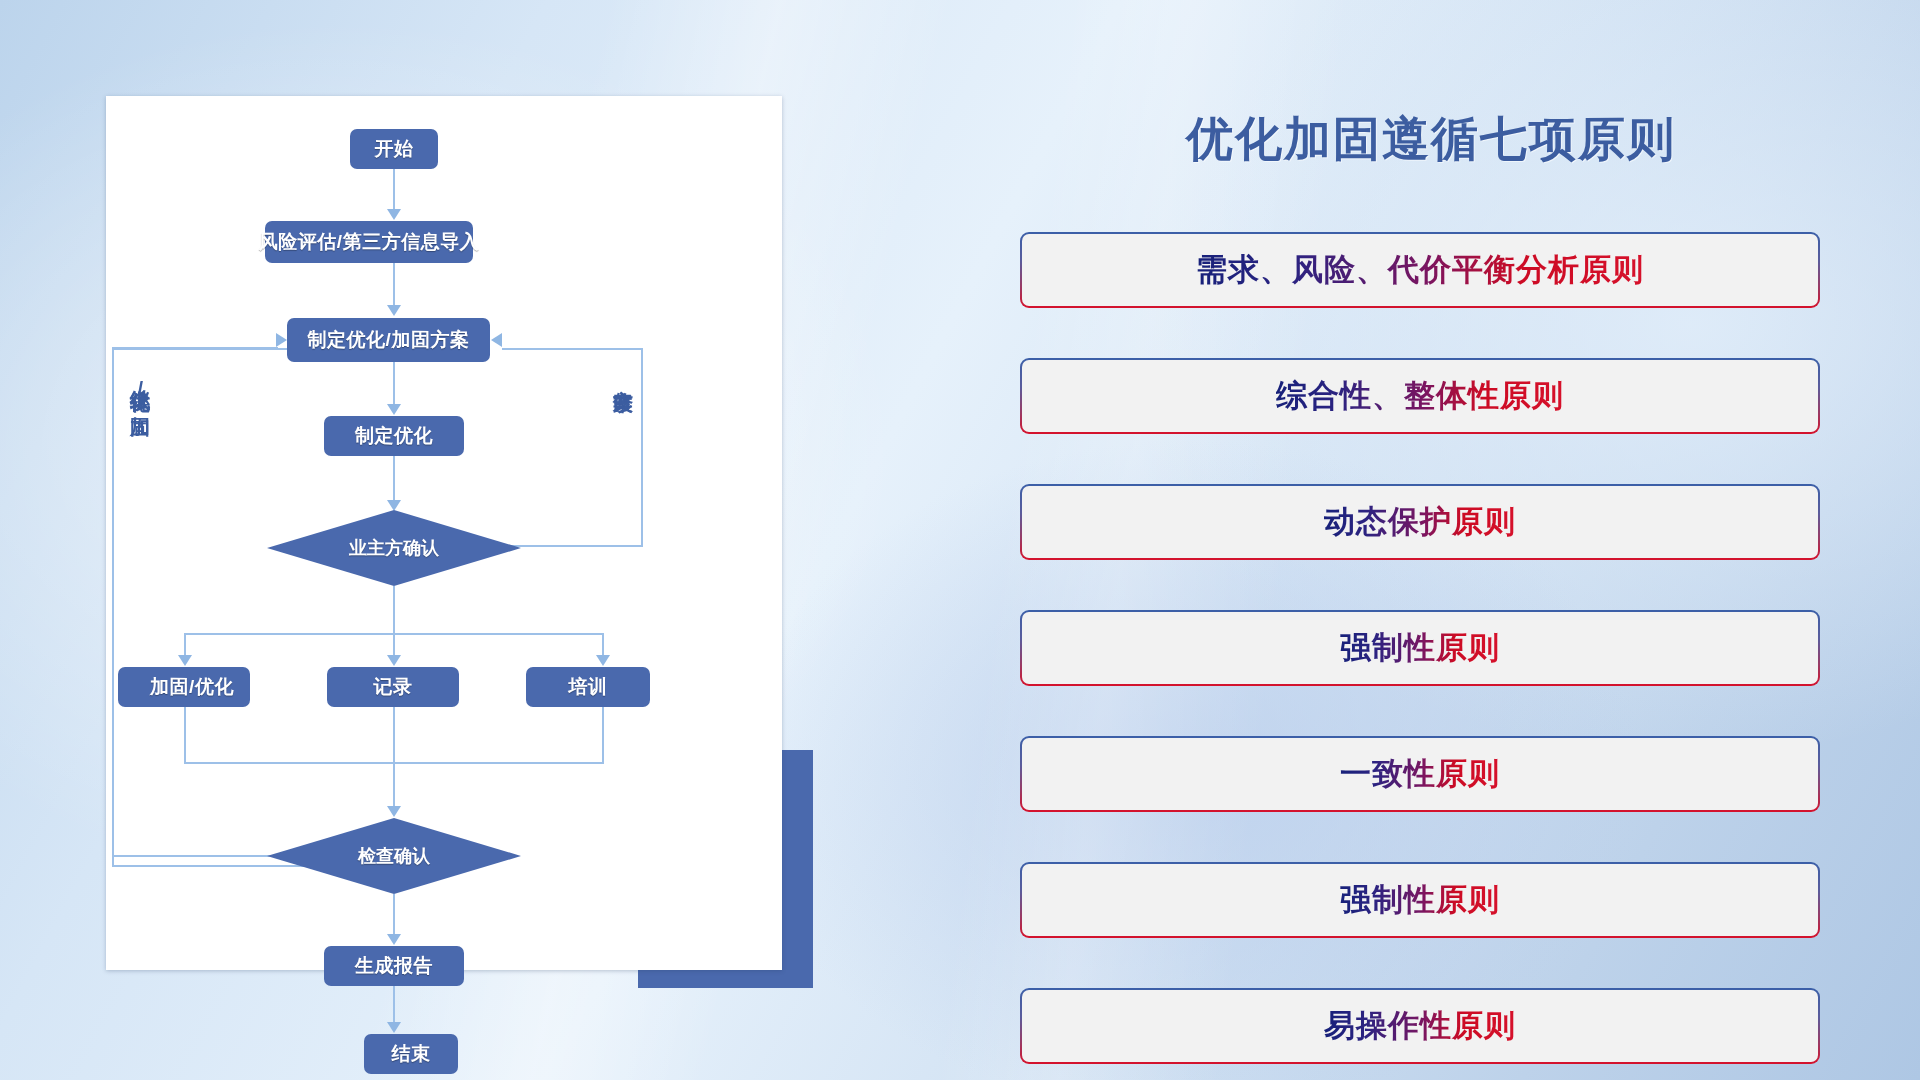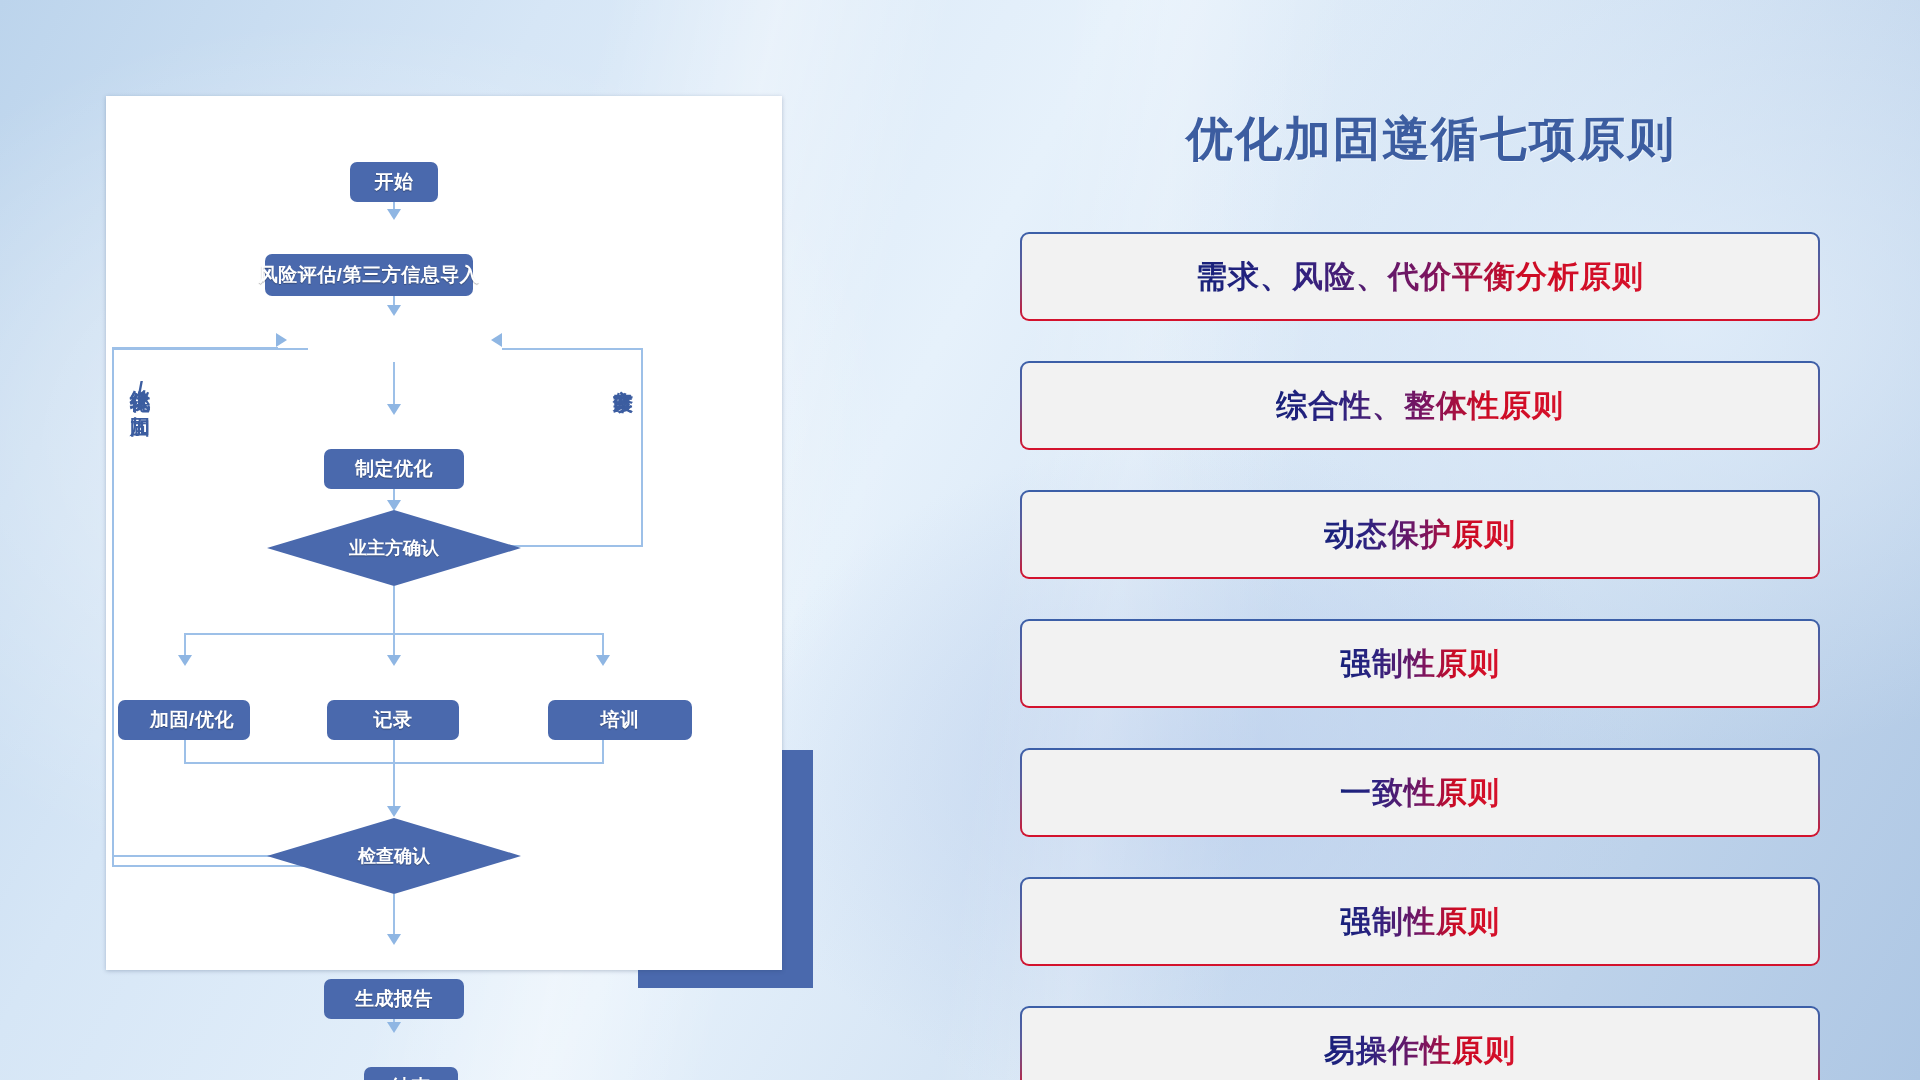--- a/index.html
+++ b/index.html
@@ -35,21 +35,21 @@
     background: #ffffff; z-index: 2;
     box-shadow: 0 1px 4px rgba(40,60,100,0.28);
   }
   #chart-inner { position: absolute; inset: 0; }
 
   .node {
     position: absolute; display: flex; align-items: center; justify-content: center;
     background: #4a69ad; color: #ffffff; border-radius: 7px;
     font-size: 19px; font-weight: bold; letter-spacing: .5px;
     text-shadow: 0 1px 1px rgba(0,0,0,0.32);
-    white-space: nowrap; z-index: 5; margin-top: 33px;
+    white-space: nowrap; z-index: 5;
   }
   .decision {
     position: absolute; background: #4a69ad;
     clip-path: polygon(50% 0%, 100% 50%, 50% 100%, 0% 50%);
     display: flex; align-items: center; justify-content: center;
     color:#fff; font-size: 18px; font-weight: bold;
     text-shadow: 0 1px 1px rgba(0,0,0,0.32);
     white-space: nowrap; z-index: 5;
   }
   .conn { position: absolute; background: #9dc0e8; z-index: 3; }
@@ -79,21 +79,21 @@
   
   #right-panel { position: absolute; left: 1020px; top: 0; width: 860px; height: 1080px; z-index: 4; }
   #main-title {
     position: absolute; left: 0; top: 108px; width: 822px;
     text-align: center; font-size: 47px; font-weight: bold;
     color: #3c5da0; letter-spacing: 2px;
     text-shadow: 1px 1px 0 rgba(255,255,255,0.55);
   }
   #principle-list { position: absolute; left: 0; top: 232px; width: 800px; }
   .principle-card {
-    position: relative; width: 800px; height: 89px; margin-bottom: 40px;
+    position: relative; width: 800px; height: 76px; margin-bottom: 50px;
     border-radius: 9px; padding: 2px;
     background: linear-gradient(180deg, #3b5fa8 0%, #5a5c9c 38%, #9a3a64 72%, #d6112b 100%);
   }
   .principle-inner {
     width: 100%; height: 100%; border-radius: 7px;
     background: #f2f2f2;
     display: flex; align-items: center; justify-content: center;
   }
   .principle-text {
     font-size: 31px; font-weight: bold; letter-spacing: 1px;
@@ -122,20 +122,21 @@
       <div class="conn h" style="left:393px; top:449px; width:144px;"></div>
 
       <div class="node" style="left:244px; top:33px; width:88px; height:40px;">开始</div>
       <div class="conn v" style="left:287px; top:73px; height:44px;"></div>
       <div class="arrow-d" style="left:281px; top:113px;"></div>
 
       <div class="node" style="left:159px; top:125px; width:208px; height:42px;">风险评估/第三方信息导入</div>
       <div class="conn v" style="left:287px; top:167px; height:46px;"></div>
       <div class="arrow-d" style="left:281px; top:209px;"></div>
 
+      <div class="node" style="left:181px; top:222px; width:203px; height:44px;">制定优化/加固方案</div>
 
       <div class="arrow-r" style="left:170px; top:237px;"></div>
       <div class="conn h" style="left:6px; top:251px; width:166px;"></div>
       <div class="arrow-l" style="left:385px; top:237px;"></div>
 
       <div class="conn v" style="left:287px; top:266px; height:46px;"></div>
       <div class="arrow-d" style="left:281px; top:308px;"></div>
 
       <div class="node" style="left:218px; top:320px; width:140px; height:40px;">制定优化</div>
       <div class="conn v" style="left:287px; top:360px; height:48px;"></div>
@@ -147,21 +148,21 @@
       <div class="conn h" style="left:78px; top:537px; width:420px;"></div>
       <div class="conn v" style="left:78px;  top:537px; height:26px;"></div>
       <div class="conn v" style="left:287px; top:537px; height:26px;"></div>
       <div class="conn v" style="left:496px; top:537px; height:26px;"></div>
       <div class="arrow-d" style="left:72px;  top:559px;"></div>
       <div class="arrow-d" style="left:281px; top:559px;"></div>
       <div class="arrow-d" style="left:490px; top:559px;"></div>
 
       <div class="node" style="left:12px;  top:571px; width:132px; height:40px;padding-left:16px;">加固/优化</div>
       <div class="node" style="left:221px; top:571px; width:132px; height:40px;">记录</div>
-      <div class="node" style="left:442px; top:571px; width:144px; height:40px;">培训</div>
+      <div class="node" style="left:420px; top:571px; width:124px; height:40px;">培训</div>
 
       <div class="conn v" style="left:78px;  top:611px; height:57px;"></div>
       <div class="conn v" style="left:496px; top:611px; height:57px;"></div>
       <div class="conn h" style="left:78px;  top:666px; width:420px;"></div>
       <div class="conn v" style="left:287px; top:611px; height:103px;"></div>
       <div class="arrow-d" style="left:281px; top:710px;"></div>
 
       <div class="decision" style="left:161px; top:722px; width:254px; height:76px;">检查确认</div>
 
       <div class="conn h" style="left:6px; top:759px; width:158px;"></div>

